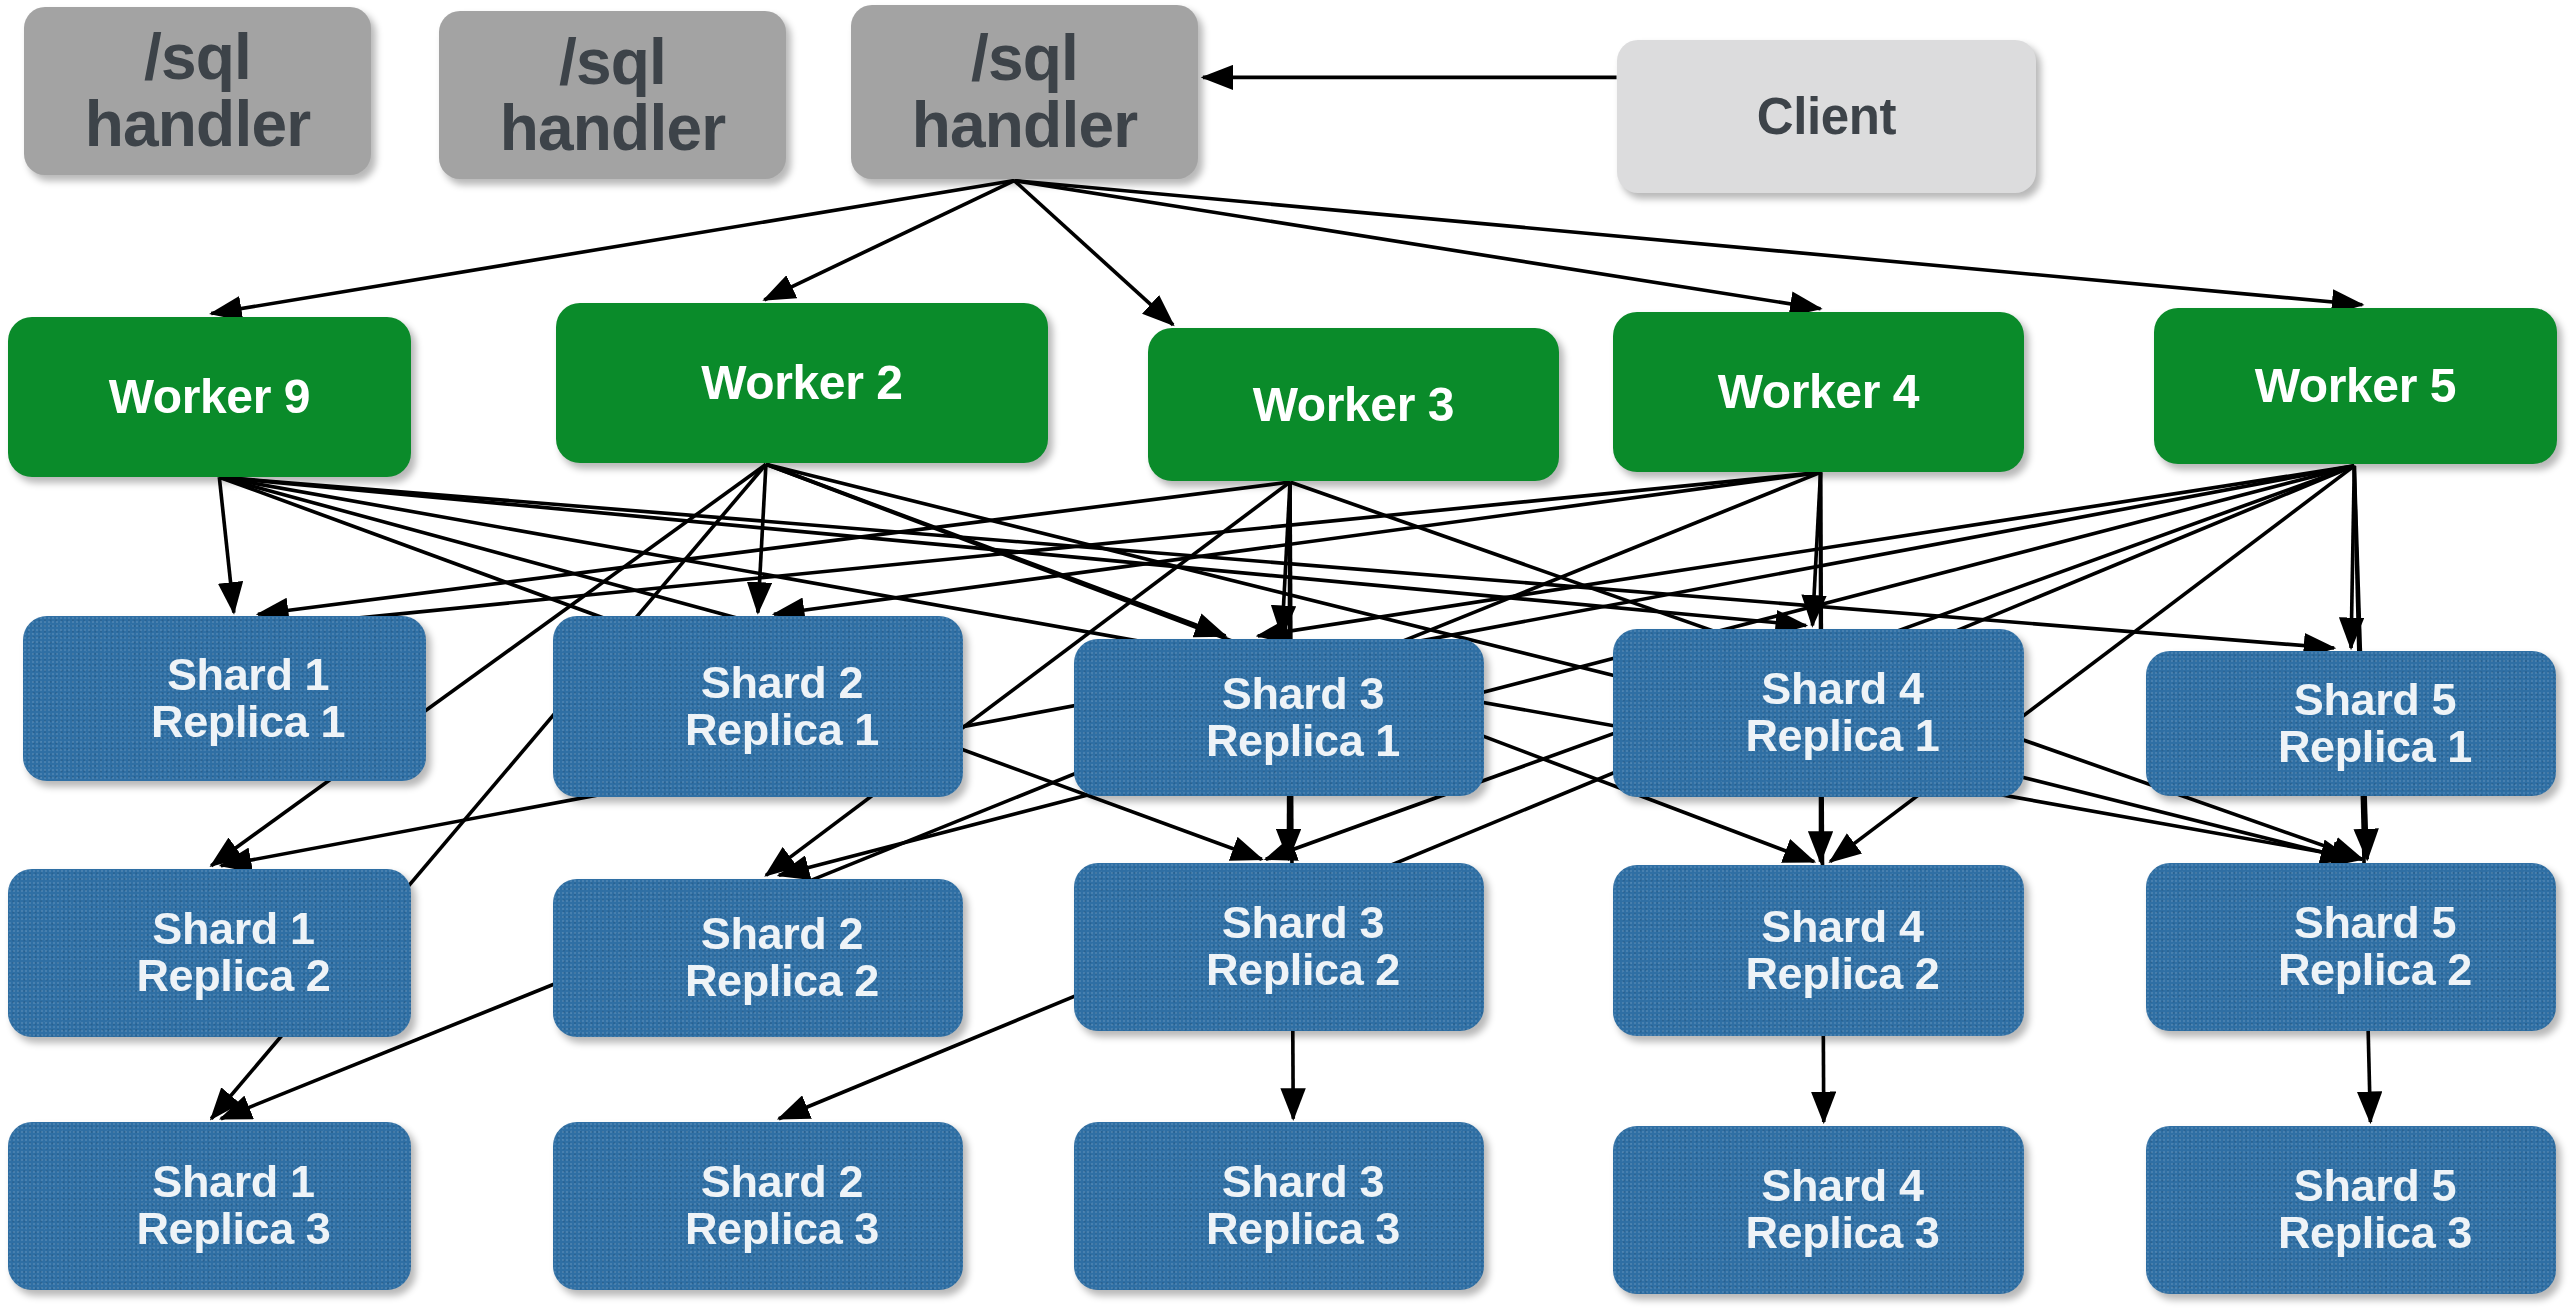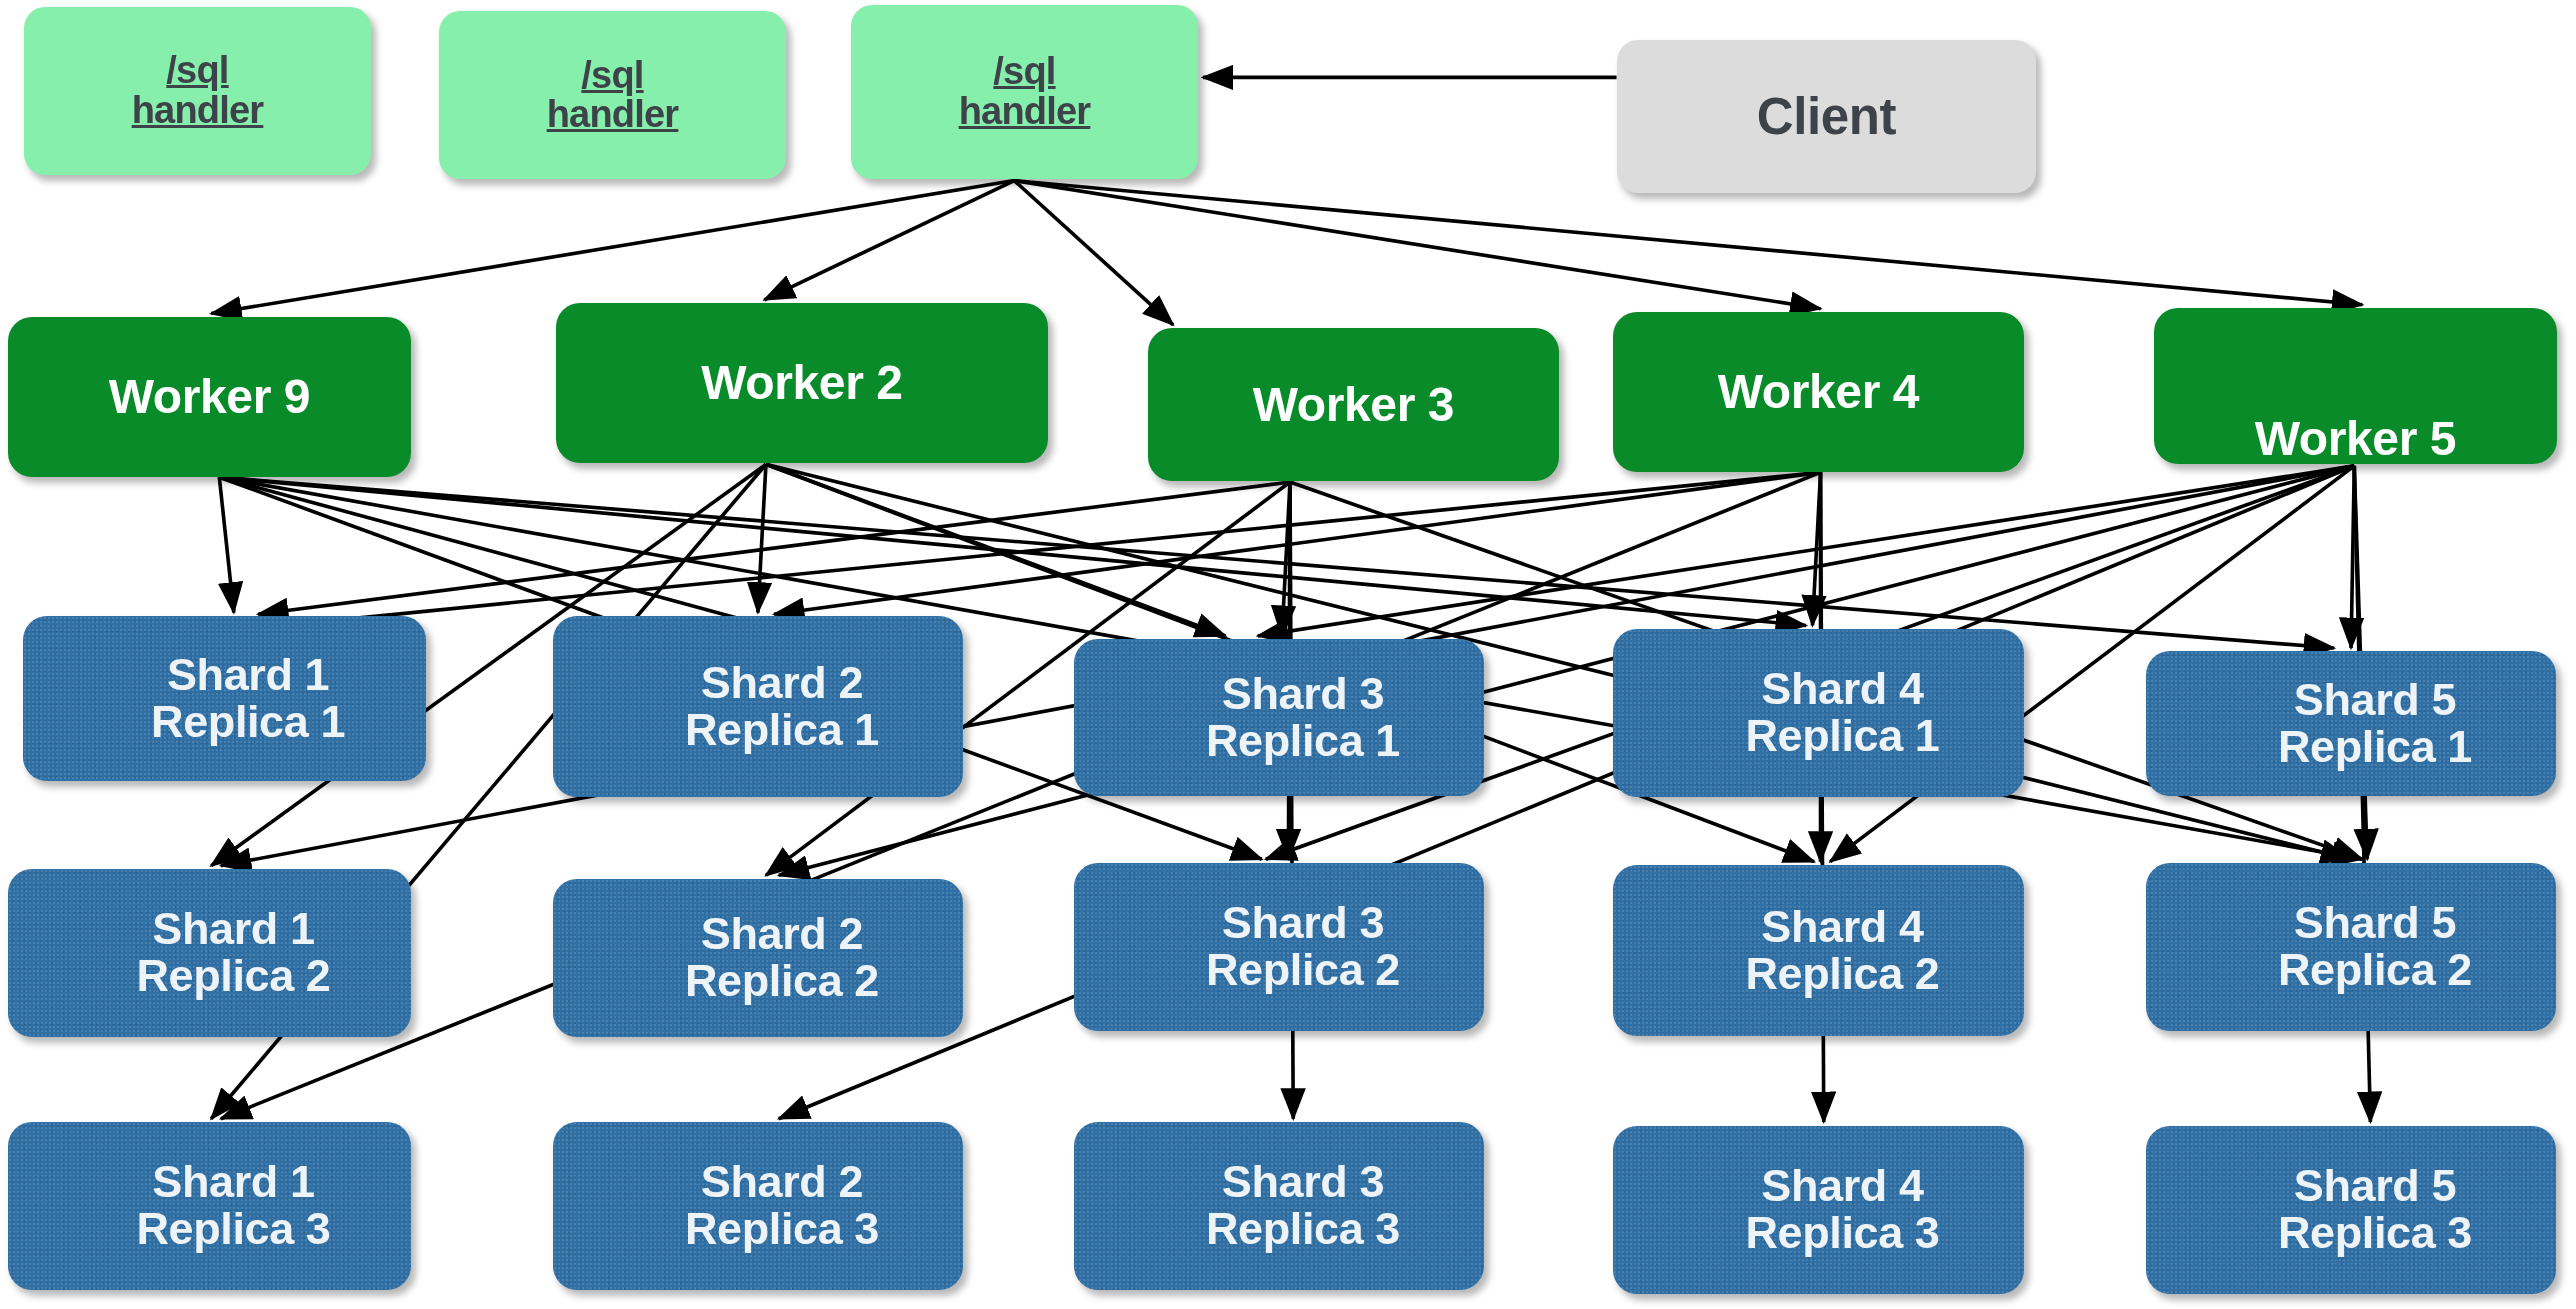--- a/index.html
+++ b/index.html
@@ -43,25 +43,24 @@
     -webkit-font-smoothing: antialiased;
   }
   .node .lbl {
     display: block;
     width: 100%;
     white-space: pre-line;
   }
 
   
   .node.handler {
-    background: #86efac;
+    background: #a3a3a3;
     color: #3d4349;
-    font-size: 38px;
+    font-size: 64px;
     letter-spacing: -0.8px;
-    text-decoration: underline;
   }
 
   
   .node.client {
     background: #dcdcdd;
     color: #3d4349;
     font-size: 51px;
   }
 
   
@@ -175,21 +174,21 @@
       </div>
       <div class="node worker" id="node-worker2" style="left: 556px; top: 303px; width: 492px; height: 160px;">
         <span class="lbl">Worker 2</span>
       </div>
       <div class="node worker" id="node-worker3" style="left: 1148px; top: 328px; width: 411px; height: 153px;">
         <span class="lbl">Worker 3</span>
       </div>
       <div class="node worker" id="node-worker4" style="left: 1613px; top: 312px; width: 411px; height: 160px;">
         <span class="lbl">Worker 4</span>
       </div>
-      <div class="node worker" id="node-worker5" style="left: 2154px; top: 308px; width: 403px; height: 156px; align-items: flex-end;">
+      <div class="node worker" id="node-worker5" style="left: 2154px; top: 308px; width: 403px; height: 156px;">
         <span class="lbl">Worker 5</span>
       </div>
       <div class="node shard" id="node-s1r1" style="left: 22.6px; top: 616px; width: 403px; height: 165px;">
         <span class="lbl">Shard 1
 Replica 1</span>
       </div>
       <div class="node shard" id="node-s2r1" style="left: 553px; top: 616px; width: 410px; height: 181px;">
         <span class="lbl">Shard 2
 Replica 1</span>
       </div>

